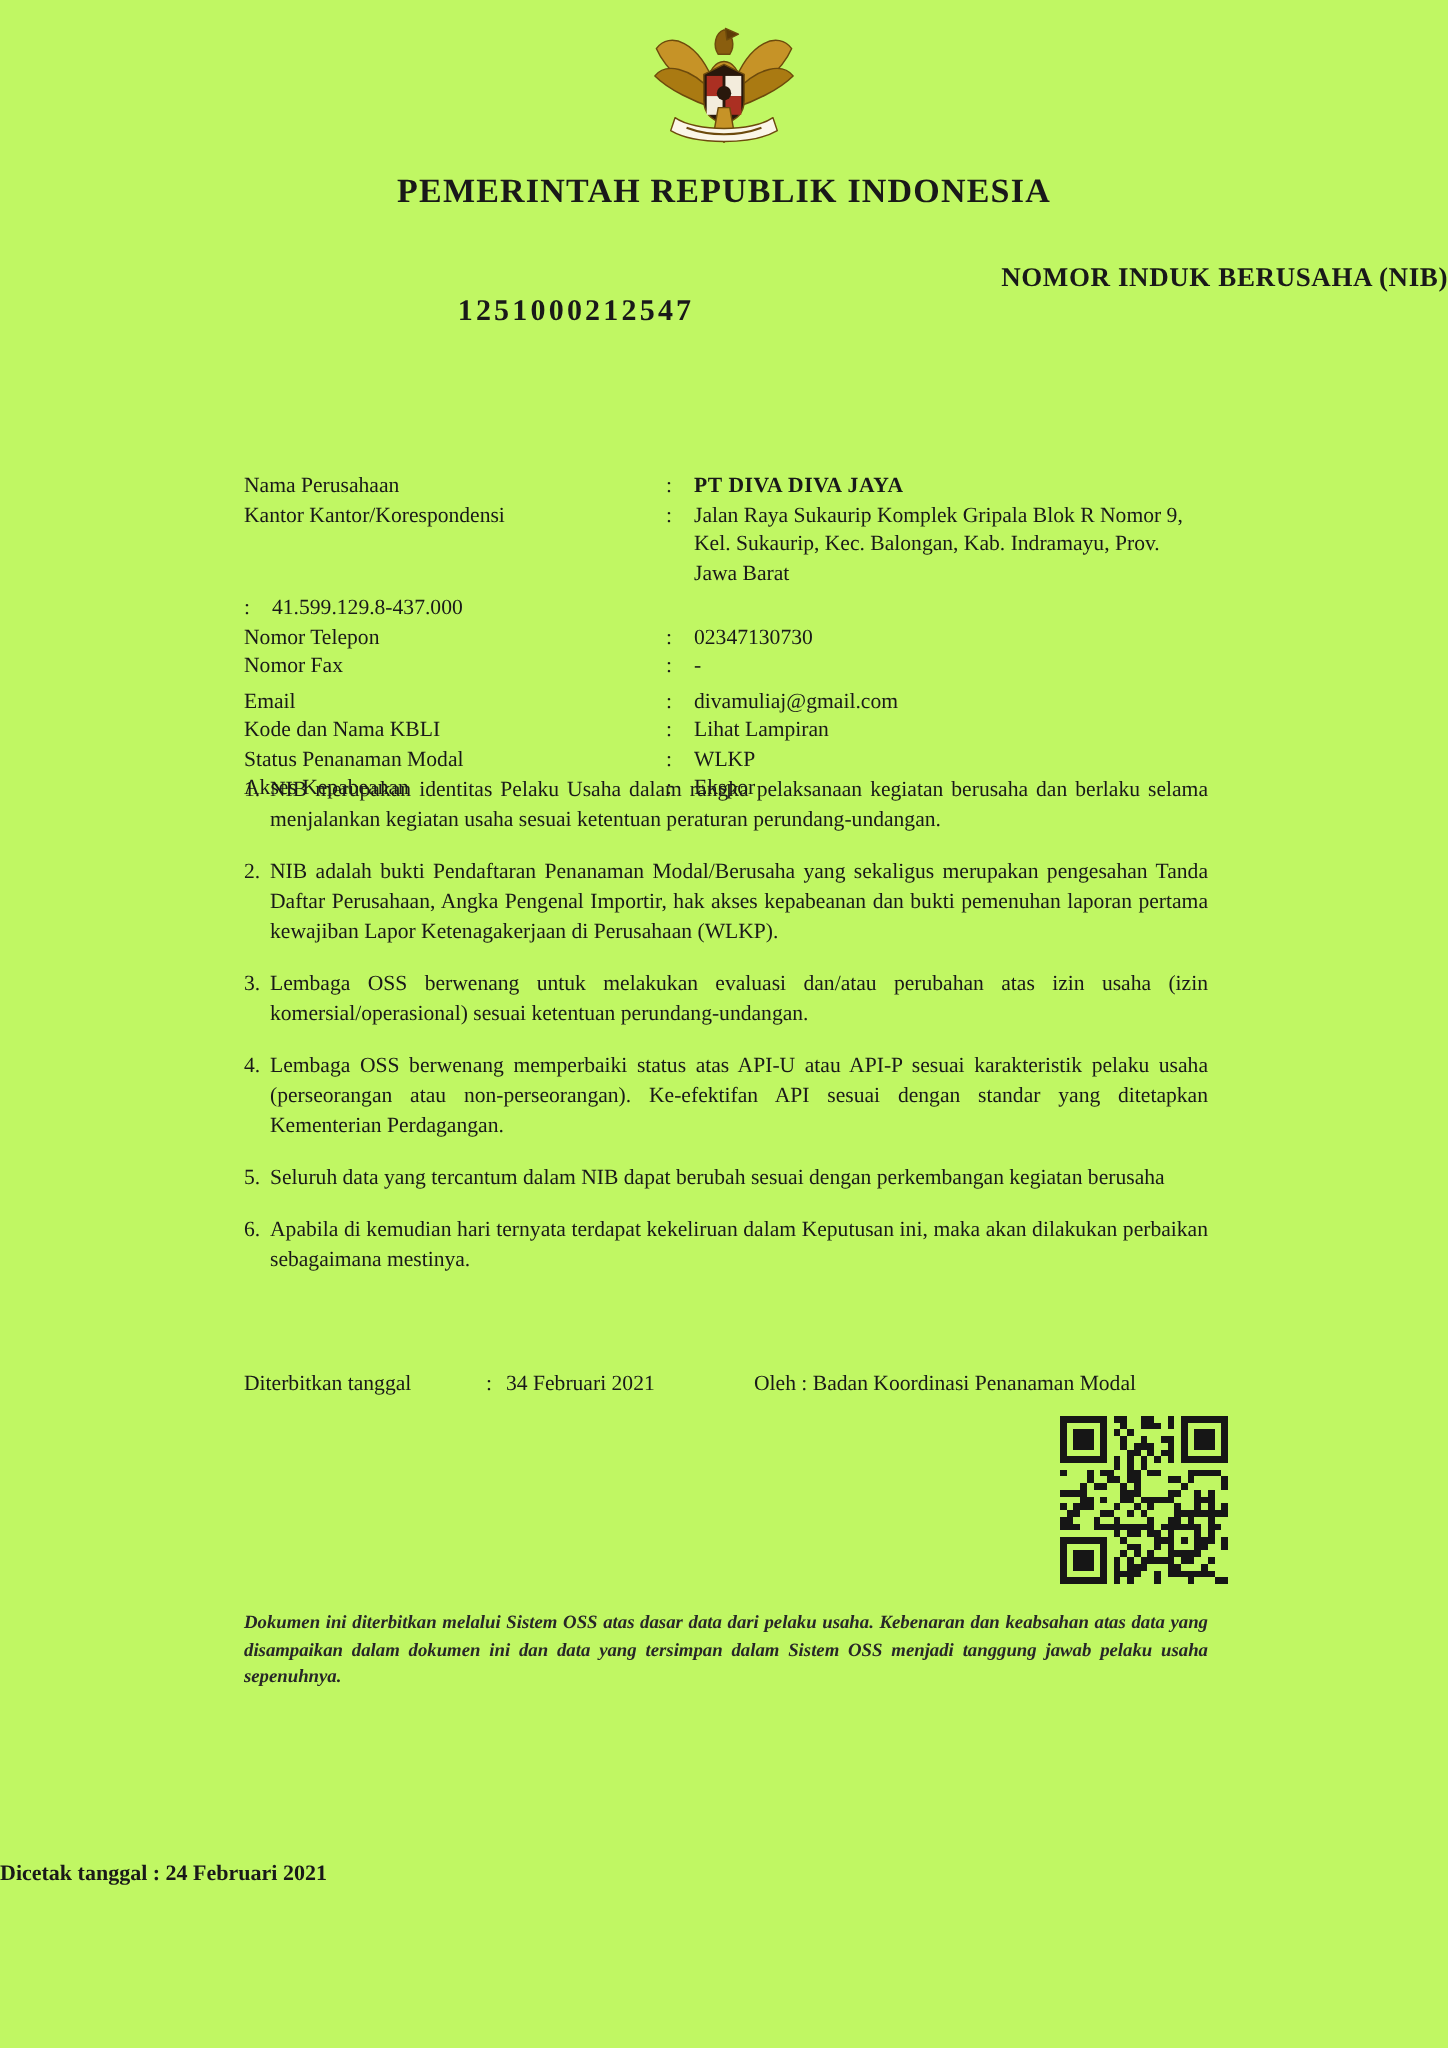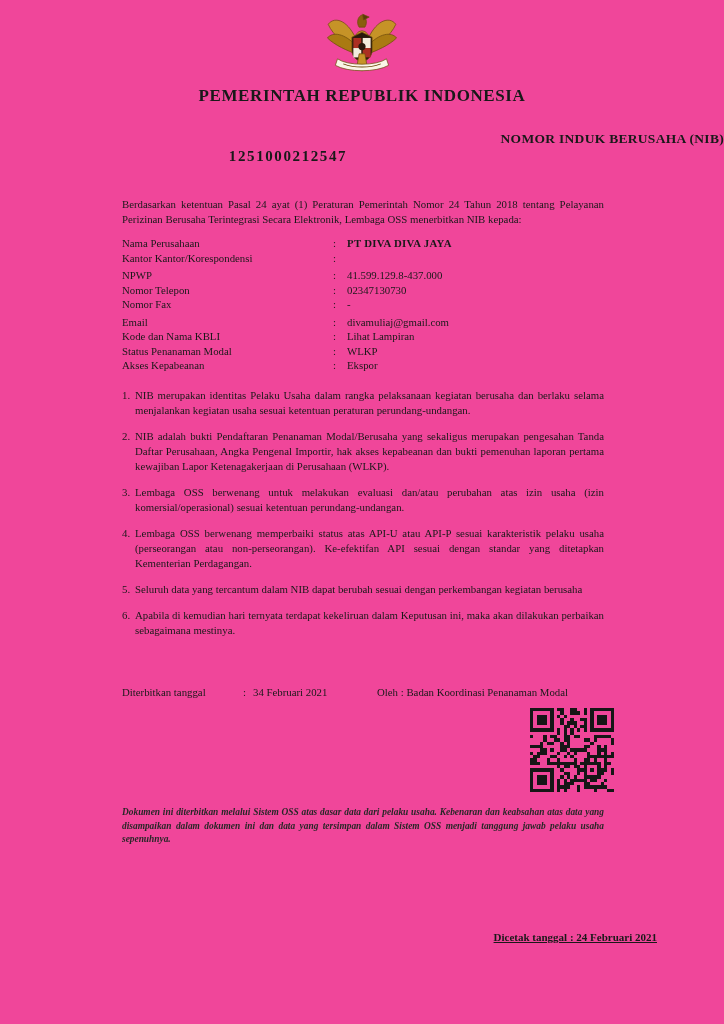--- a/index.html
+++ b/index.html
@@ -1,19 +1,19 @@
 <!DOCTYPE html>
 <html><head>
 <meta charset="utf-8">
 <style>
   html,body{margin:0;padding:0;background:#ffffff;}
   .page{
     position:relative;
     width:724px;height:1024px;
-    background:#ec4899;
+    background:#bef264;
     font-family:"Liberation Serif","DejaVu Serif",serif;
     color:#1d1d1d;
     overflow:hidden;
     filter:blur(0.22px) contrast(1.04);
   }
   .abs{position:absolute;}
   .emblem{left:326px;top:8px;width:72px;height:70px;}
   .gov-title{left:0;top:86px;width:724px;text-align:center;
     font-size:17px;font-weight:bold;letter-spacing:0.6px;}
   .doc-title{left:0;top:131px;width:724px;text-align:right;
@@ -36,22 +36,22 @@
   .issue-row{left:122px;top:686px;width:482px;height:16px;font-size:10.8px;}
   .issue-label{position:absolute;left:0;top:0;}
   .issue-colon{position:absolute;left:121px;top:0;}
   .issue-date{position:absolute;left:131px;top:0;}
   .issue-by{position:absolute;left:255px;top:0;}
   .qr{left:530px;top:708px;width:84px;height:84px;}
   .qr svg{shape-rendering:crispEdges;}
   .disclaimer{left:122px;top:797px;width:482px;
     font-size:9.4px;line-height:13.5px;font-style:italic;font-weight:bold;
     color:#2a2a2a;text-align:justify;}
-  .printed{left:0;top:931px;width:657px;text-align:right;
-    font-size:11px;font-weight:bold;text-decoration:underline;}
+  .printed{left:0;top:931px;width:657px;text-align:left;
+    font-size:11px;font-weight:bold;}
 </style>
 </head>
 <body>
 
 <div class="page">
 
   <div class="abs emblem">
     <svg width="72" height="70" viewBox="0 0 100 96">
       <g stroke="#6d4c10" stroke-width="1" stroke-linejoin="round">
 
@@ -78,34 +78,33 @@
         <path d="M16 70 C30 80 70 80 84 70 L87 79 C70 89 30 89 13 79 Z" fill="#f6f1e4"></path>
         <path d="M24 77 C40 83 60 83 76 77" fill="none" stroke="#6d4c10" stroke-width="1.4"></path>
       </g>
     </svg>
   </div>
 
   <div class="abs gov-title">PEMERINTAH REPUBLIK INDONESIA</div>
   <div class="abs doc-title">NOMOR INDUK BERUSAHA (NIB)</div>
   <div class="abs nib-number">1251000212547</div>
 
-  <p class="abs body-text intro">Berdasarkan ketentuan Pasal 24 ayat (1) Peraturan Pemerintah Nomor 24 Tahun 2018 tentang Pelayanan Perizinan Berusaha Terintegrasi Secara Elektronik, Lembaga OSS menerbitkan NIB kepada:</p>
 
   <div class="abs fields" id="fields">
       <div class="frow">
         <div class="flabel">Nama Perusahaan</div>
         <div class="fcolon">:</div>
         <div class="fvalue bold">PT DIVA DIVA JAYA</div>
       </div>
       <div class="frow">
         <div class="flabel">Kantor Kantor/Korespondensi</div>
         <div class="fcolon">:</div>
+        <div class="fvalue">Jalan Raya Sukaurip Komplek Gripala Blok R Nomor 9, Kel. Sukaurip, Kec. Balongan, Kab. Indramayu, Prov. Jawa Barat</div>
       </div>
       <div class="frow gap">
-        <div class="flabel">NPWP</div>
         <div class="fcolon">:</div>
         <div class="fvalue">41.599.129.8-437.000</div>
       </div>
       <div class="frow">
         <div class="flabel">Nomor Telepon</div>
         <div class="fcolon">:</div>
         <div class="fvalue">02347130730</div>
       </div>
       <div class="frow">
         <div class="flabel">Nomor Fax</div>

